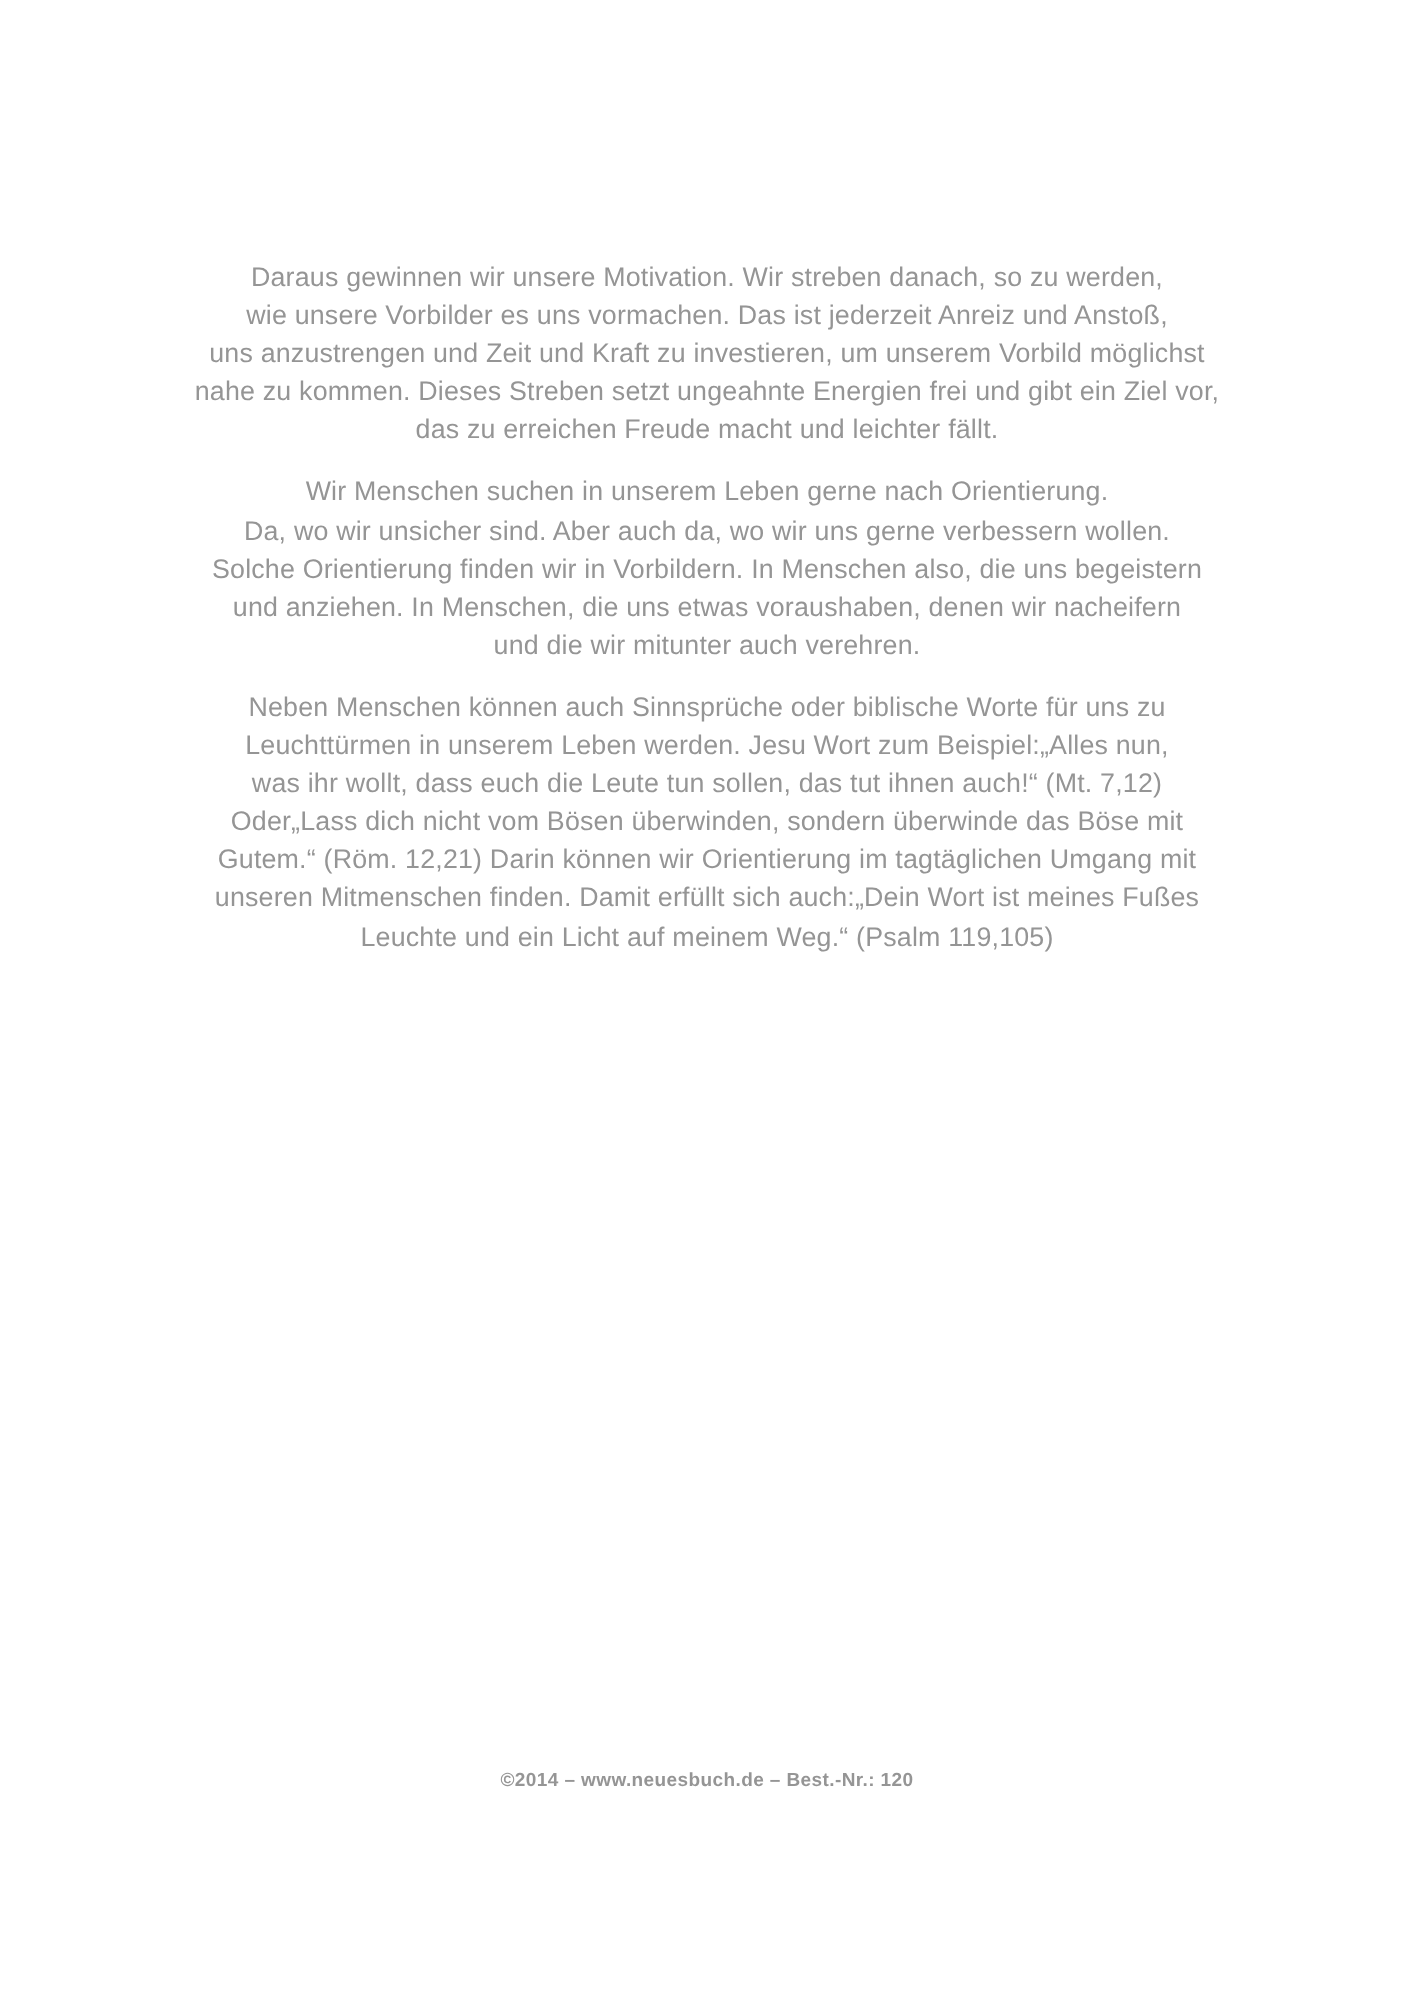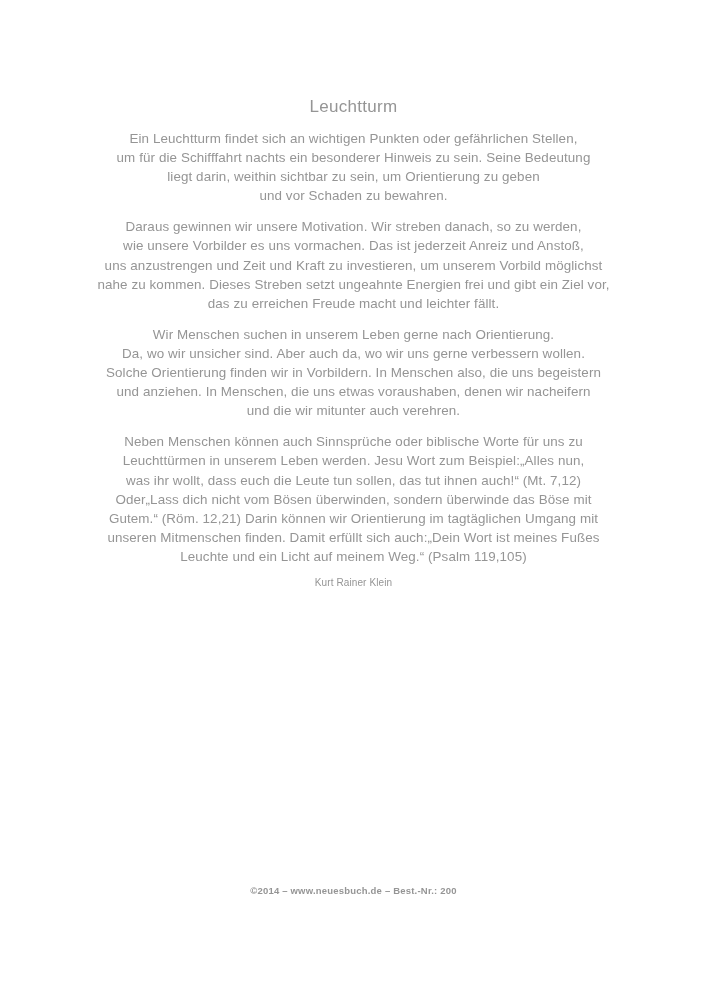--- a/index.html
+++ b/index.html
@@ -62,43 +62,37 @@
     font-size: 9.5px;
     font-weight: 700;
     letter-spacing: 0.2px;
   }
 </style>
 </head>
 <body>
 
 <div class="page">
 
-  <h1 class="title">Leuchtturm</h1>
 
   <div class="content">
-    <p class="para">Ein Leuchtturm findet sich an wichtigen Punkten oder gefährlichen Stellen,
-um für die Schifffahrt nachts ein besonderer Hinweis zu sein. Seine Bedeutung
-liegt darin, weithin sichtbar zu sein, um Orientierung zu geben
-und vor Schaden zu bewahren.</p>
     <p class="para">Daraus gewinnen wir unsere Motivation.  Wir streben danach, so zu werden,
 wie unsere Vorbilder es uns vormachen. Das ist jederzeit Anreiz und Anstoß,
 uns anzustrengen und Zeit und Kraft zu investieren, um unserem Vorbild möglichst
 nahe zu kommen. Dieses Streben setzt ungeahnte Energien frei und gibt ein Ziel vor,
 das zu erreichen Freude macht und leichter fällt.</p>
     <p class="para">Wir Menschen suchen in unserem Leben gerne nach Orientierung.
 Da, wo wir unsicher sind. Aber auch da, wo wir uns gerne verbessern wollen.
 Solche Orientierung finden wir in Vorbildern. In Menschen also, die uns begeistern
 und anziehen. In Menschen, die uns etwas voraushaben, denen wir nacheifern
 und die wir mitunter auch verehren.</p>
     <p class="para">Neben Menschen können auch Sinnsprüche oder biblische Worte für uns zu
 Leuchttürmen in unserem Leben werden. Jesu Wort zum Beispiel:„Alles nun,
 was ihr wollt, dass euch die Leute tun sollen, das tut ihnen auch!“ (Mt. 7,12)
 Oder„Lass dich nicht vom Bösen überwinden, sondern überwinde das Böse mit
 Gutem.“ (Röm. 12,21) Darin können wir Orientierung im tagtäglichen Umgang mit
 unseren Mitmenschen finden. Damit erfüllt sich auch:„Dein Wort ist meines Fußes
 Leuchte und ein Licht auf meinem Weg.“ (Psalm 119,105)</p>
   </div>
 
-  <div class="author">Kurt Rainer Klein</div>
 
-  <div class="footer">©2014 – www.neuesbuch.de – Best.-Nr.: 200</div>
+  <div class="footer">©2014 – www.neuesbuch.de – Best.-Nr.: 120</div>
 
 </div>
 
 </body></html>

